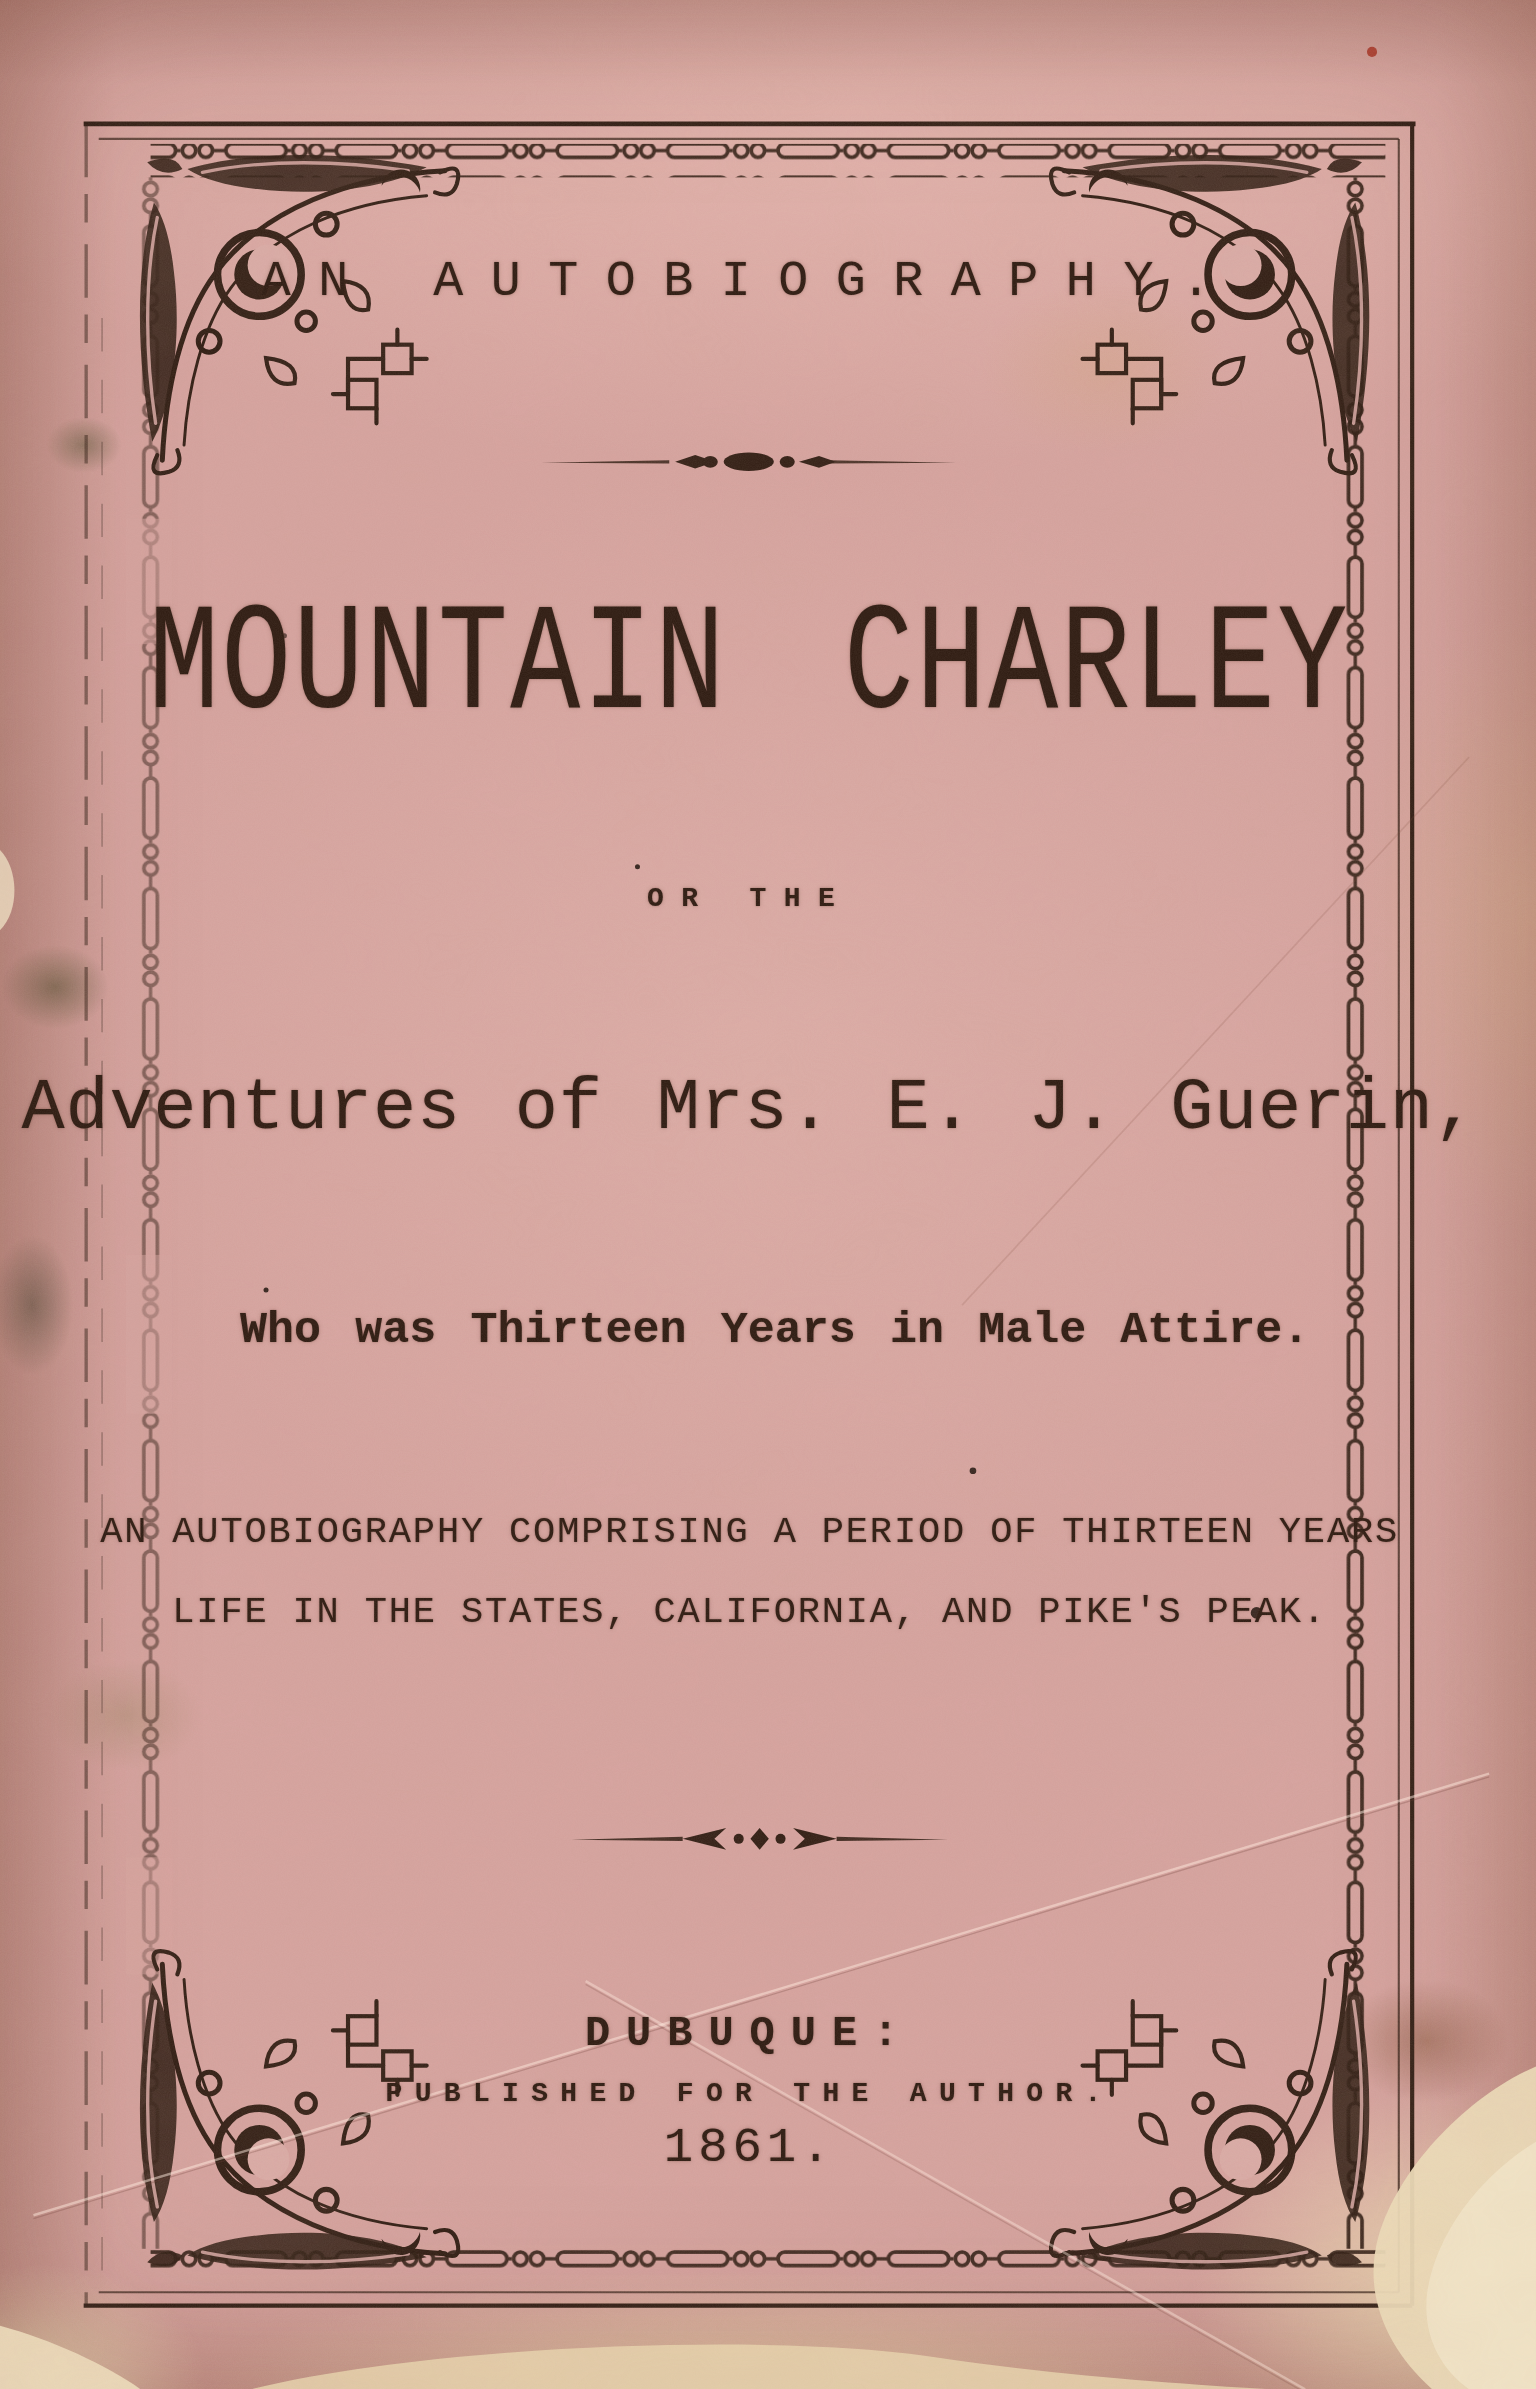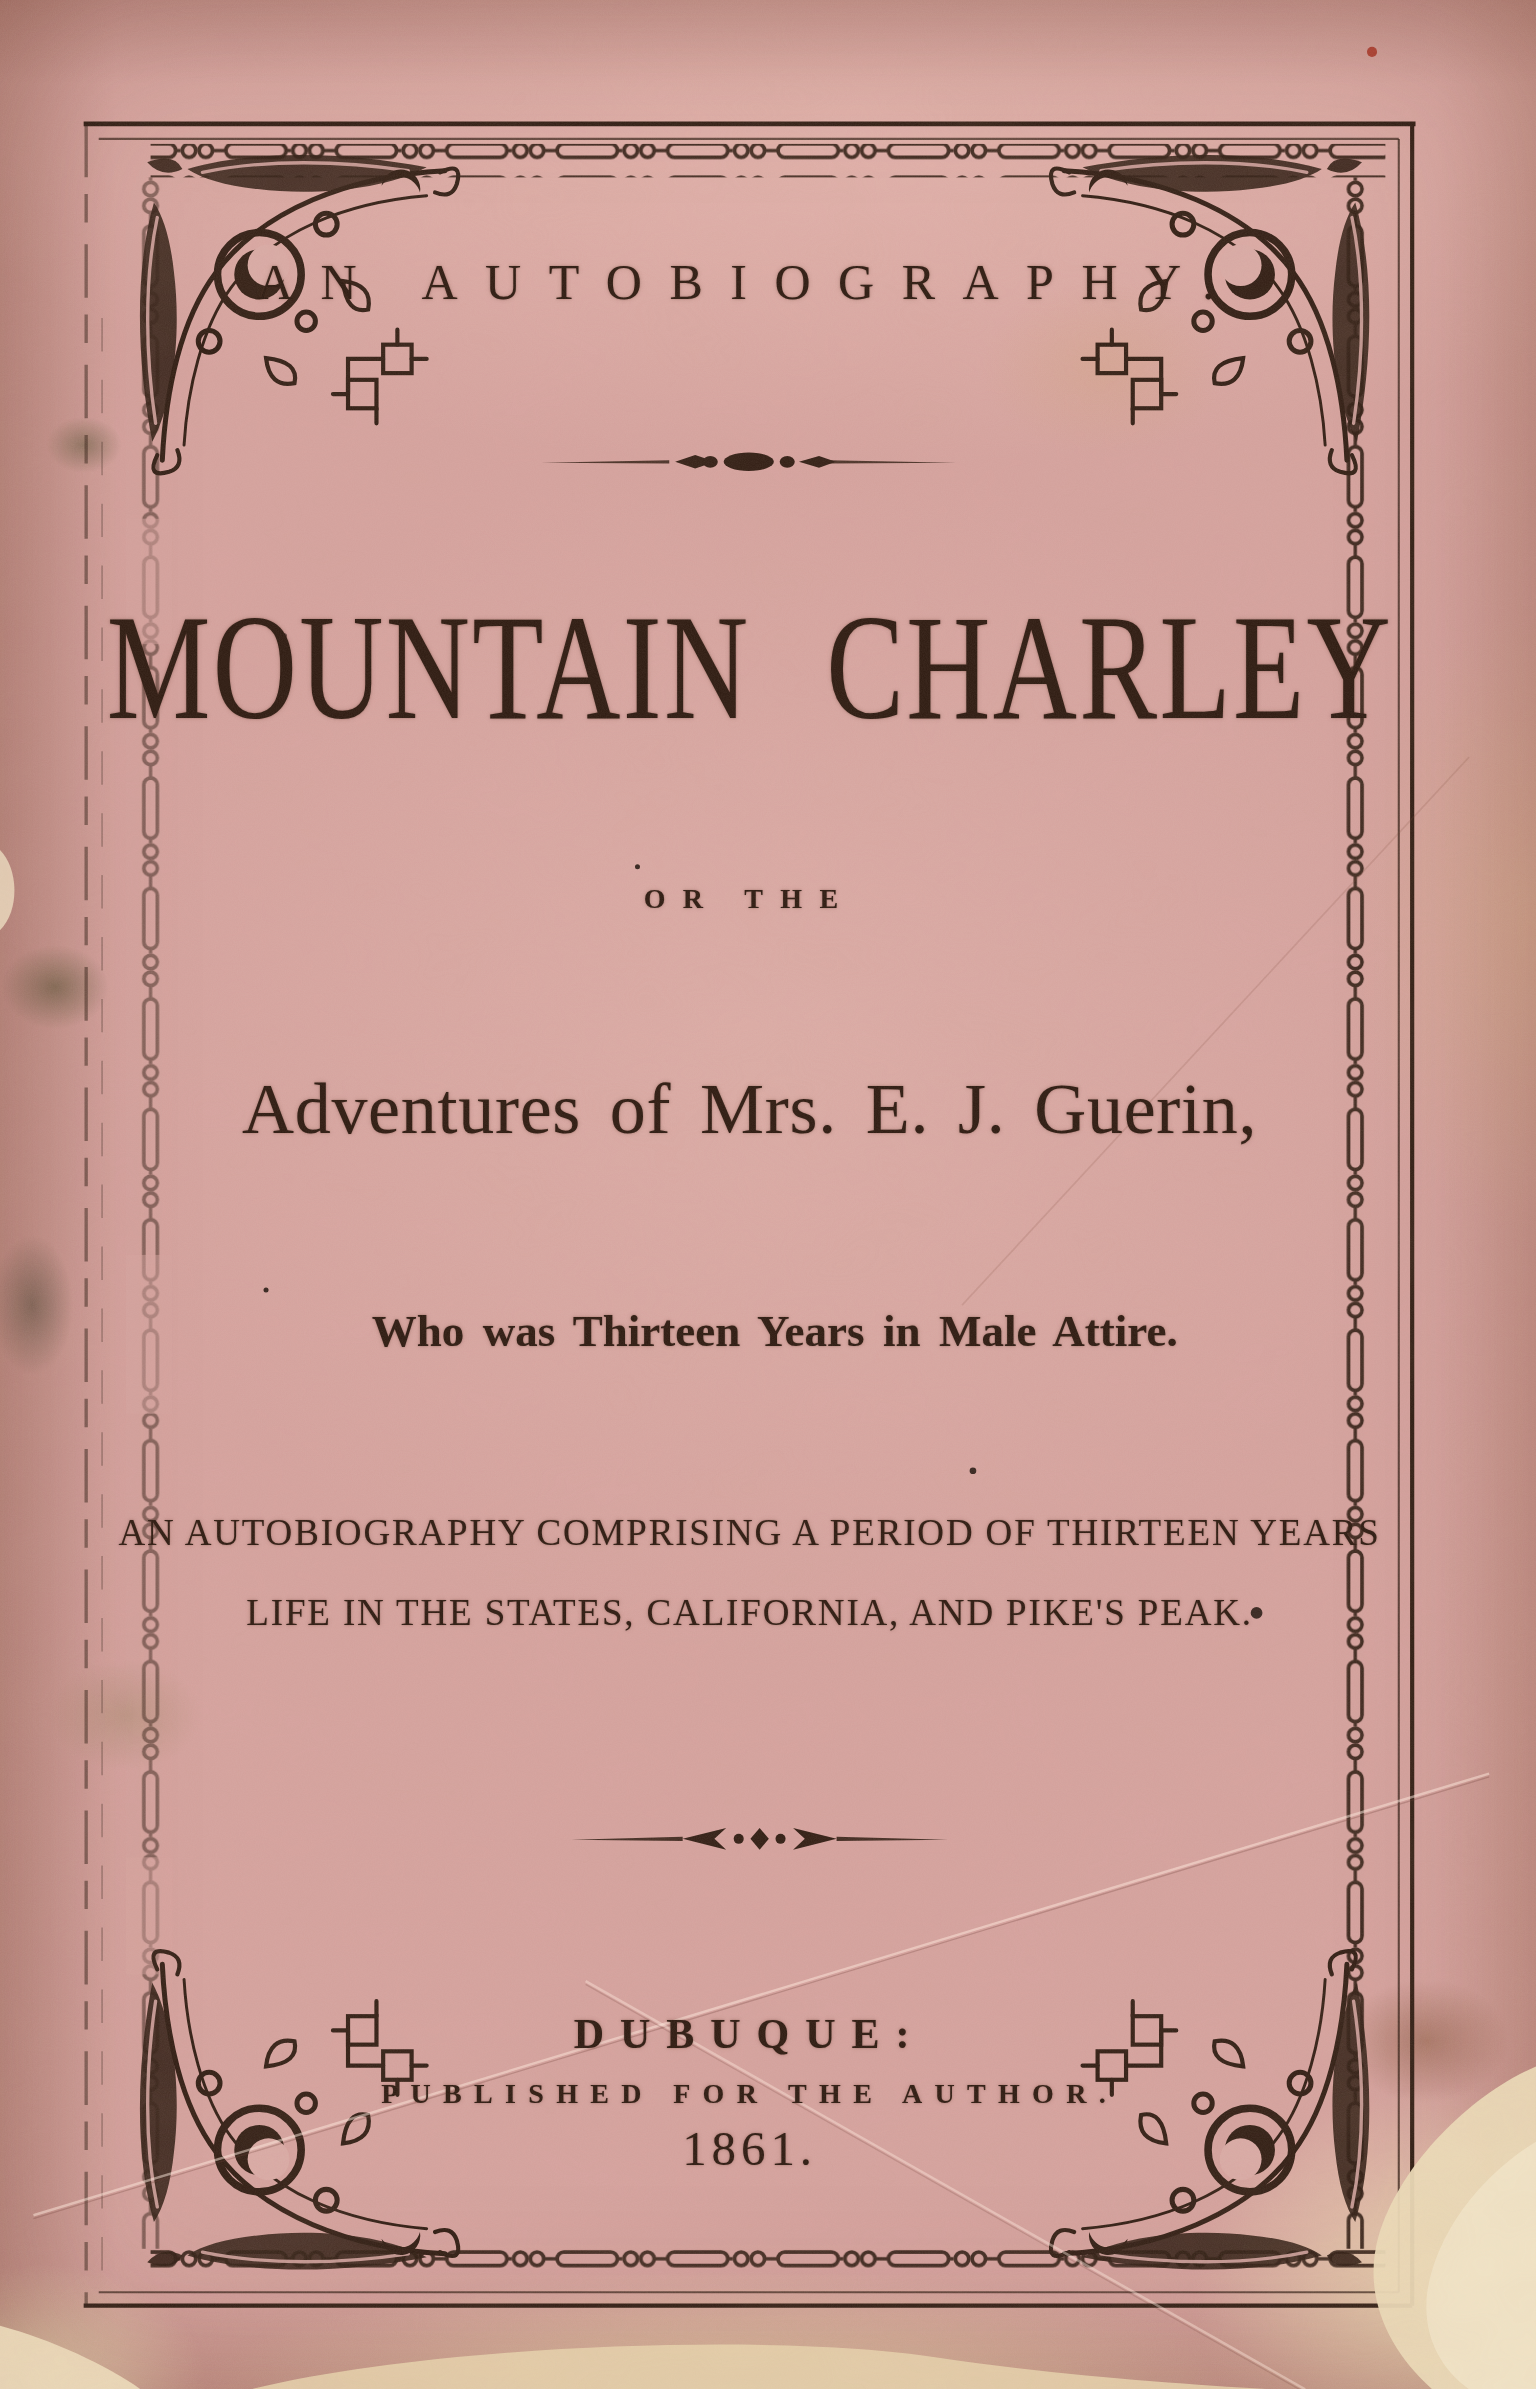--- a/index.html
+++ b/index.html
@@ -1,20 +1,20 @@
 <!DOCTYPE html>
 <html style="font-size:13.4px"><head>
 <meta charset="utf-8">
 <style>
   html,body{margin:0;padding:0;background:#6b5a52;}
   .cover{
     position:relative;
     width:1536px;height:2389px;
     overflow:hidden;
-    font-family:Liberation Serif, serif;
+    font-family:Liberation Mono, monospace;
     background-color:#d4a19d;
     background-image:
       radial-gradient(351px 284px at 1447px 2292px, rgba(234,216,176,0.95), rgba(234,216,176,0) 72%),
       radial-gradient(753px 176px at 736px 2398px, rgba(228,206,165,0.88), rgba(228,206,165,0) 72%),
       radial-gradient(234px 167px at 42px 2381px, rgba(233,215,177,0.9), rgba(233,215,177,0) 70%),
       radial-gradient(251px 435px at 1528px 920px, rgba(217,178,141,0.5), rgba(217,178,141,0) 72%),
       radial-gradient(176px 125px at 1104px 368px, rgba(206,161,121,0.33), rgba(206,161,121,0) 70%),
       radial-gradient(134px 100px at 1426px 2041px, rgba(118,70,40,0.45), rgba(118,70,40,0) 62%),
       radial-gradient(54px 40px at 84px 445px, rgba(92,86,56,0.55), rgba(92,86,56,0) 70%),
       radial-gradient(77px 60px at 55px 987px, rgba(88,82,52,0.62), rgba(88,82,52,0) 70%),

